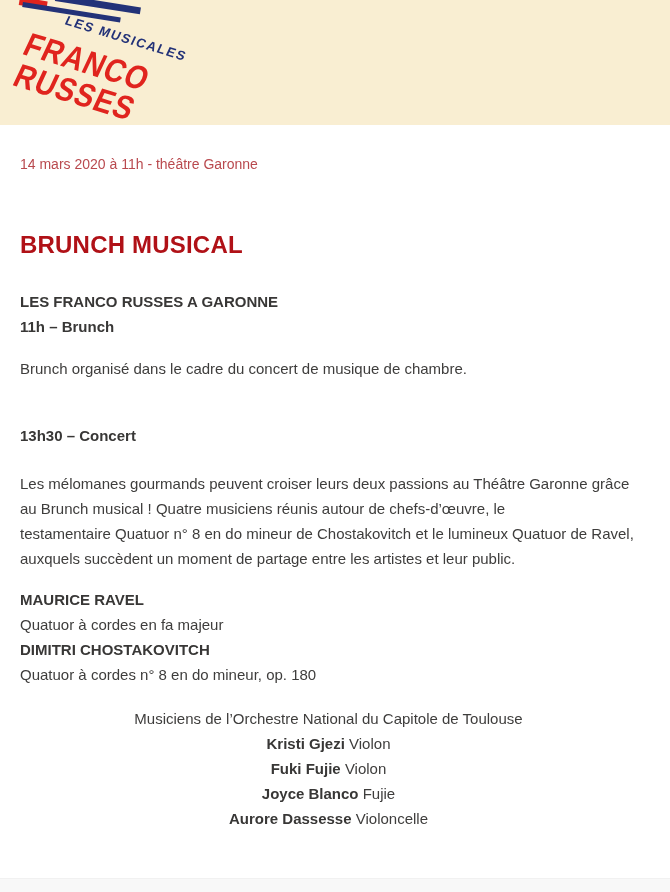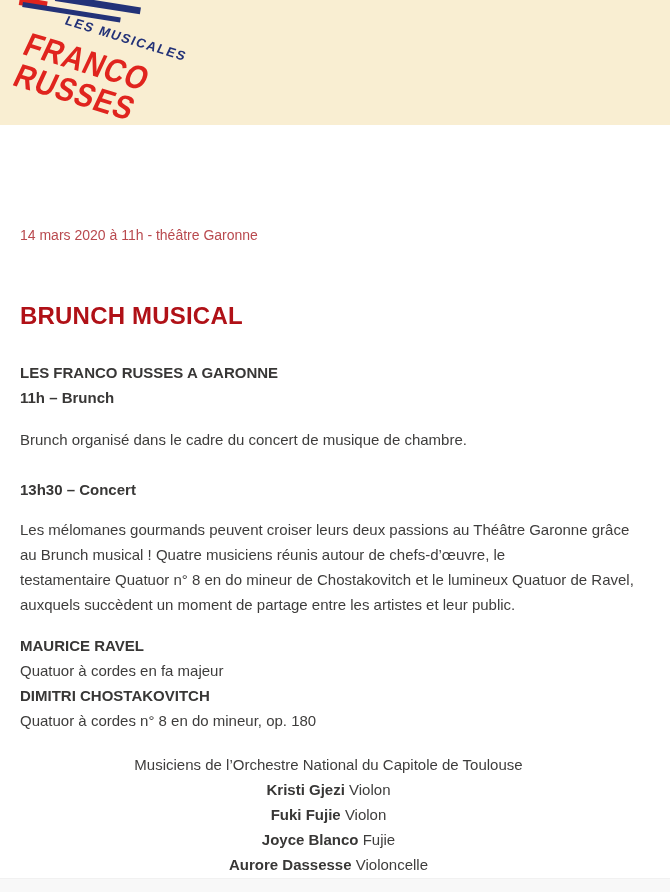--- a/index.html
+++ b/index.html
@@ -38,35 +38,35 @@
     color: #e0241e; white-space: nowrap;
     transform: rotate(17deg) skewX(-8deg) scale(0.95, 1.12);
   }
   .logo-franco { left: 34px; top: 26px; }
   .logo-russes { left: 24px; top: 57px; }
 
   
   main { padding: 0 33px 0 20px; font-size: 15px; line-height: 25px; }
 
   .event-date {
-    margin: 0; padding-top: 100px;
+    margin: 0; padding-top: 29px;
     font-size: 14px; line-height: 20px;
     color: #b9494e;
   }
   h1.page-title {
     margin: 53px 0 0;
     font-size: 24px; line-height: 36px;
     font-weight: 700; letter-spacing: 0.2px;
     color: #b01117;
   }
   p { margin: 0; }
   .intro-block    { margin-top: 26px; }
   .brunch-block   { margin-top: 17px; }
-  .concert-block  { margin-top: 25px; }
-  .desc-block     { margin-top: 15px; }
+  .concert-block  { margin-top: 42px; }
+  .desc-block     { margin-top: 23px; }
   .program-block  { margin-top: 16px; }
   .musicians-block{ margin-top: 19px; text-align: center; }
   strong { font-weight: 700; color: #383736; }
 
   
   footer.footer-band {
     position: absolute; left: 0; right: 0; bottom: 0;
     height: 13px;
     background: #f8f8f8;
     border-top: 1px solid #f1f1f1;

